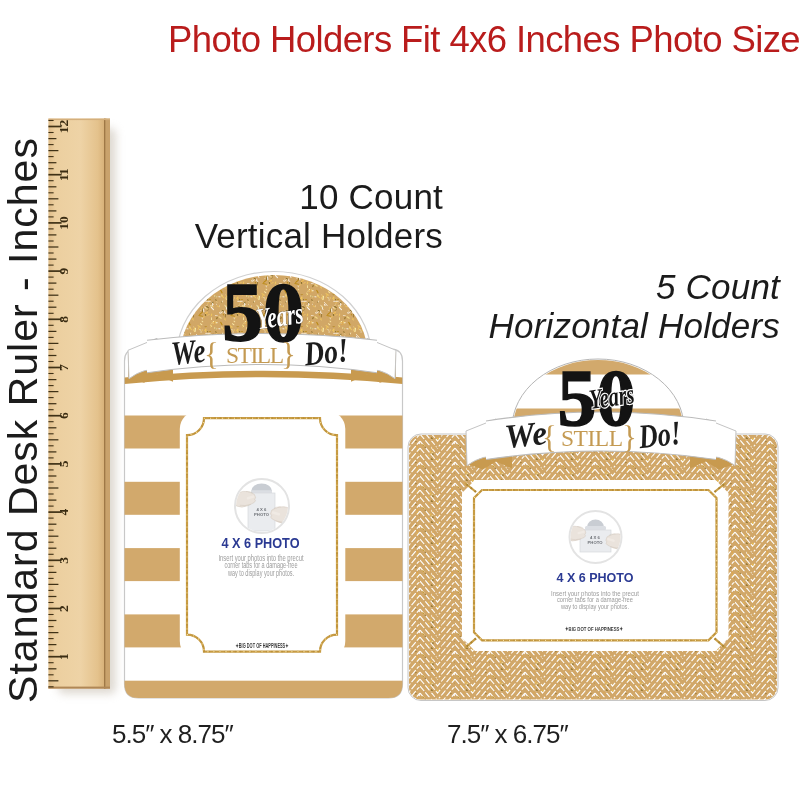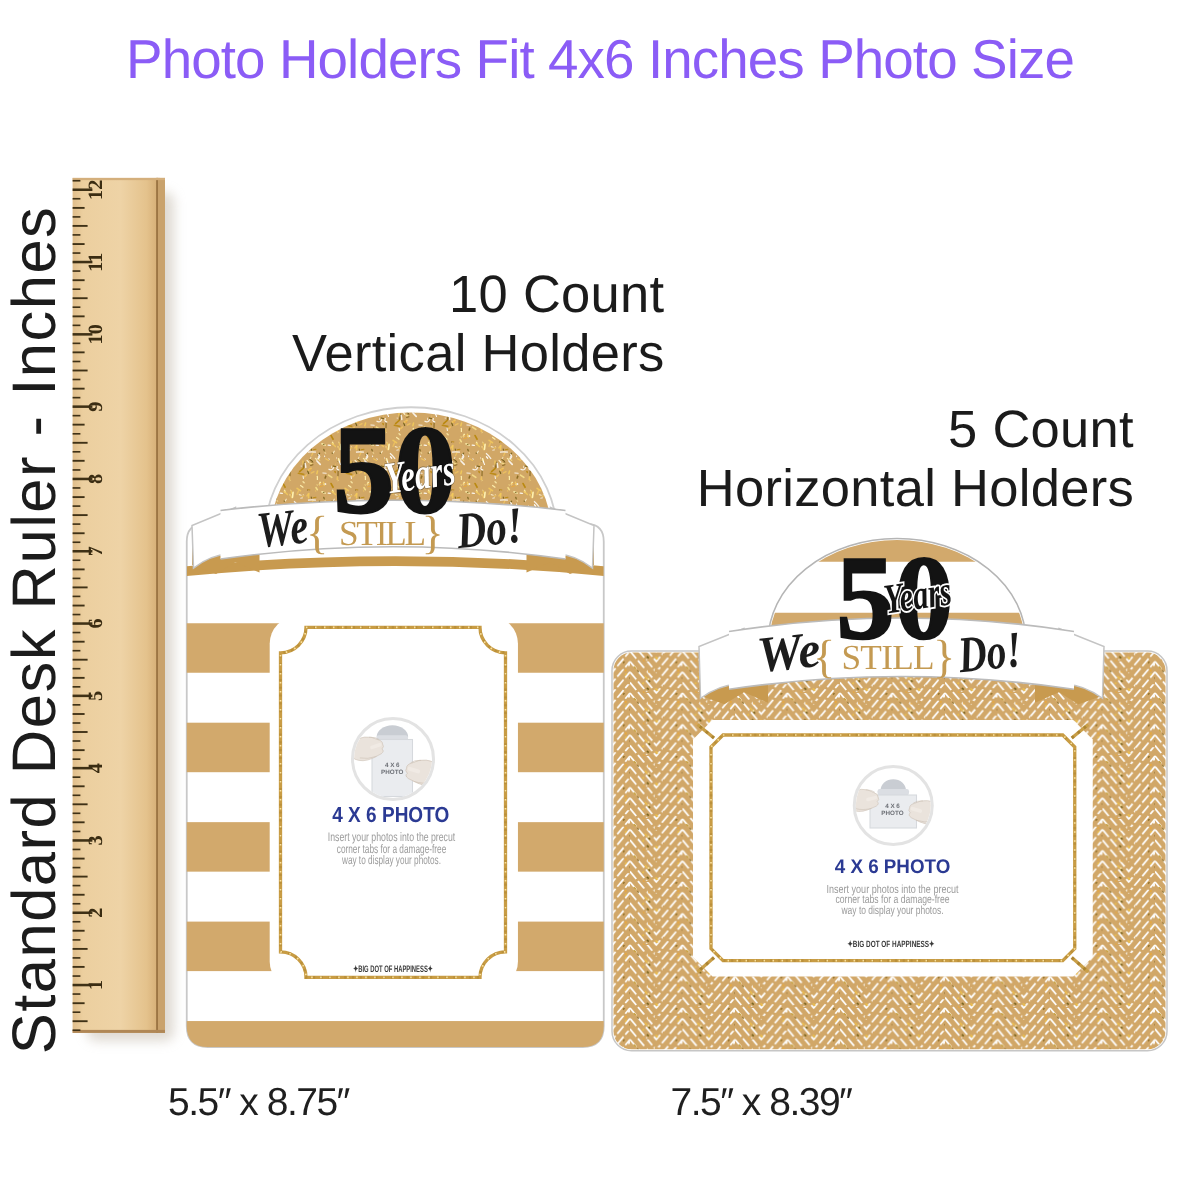--- a/index.html
+++ b/index.html
@@ -1,35 +1,35 @@
 <!DOCTYPE html>
 <html><head><meta charset="utf-8">
 <style>
 html,body{margin:0;padding:0;}
 body{width:800px;height:800px;background:#ffffff;position:relative;overflow:hidden;
      font-family:"Liberation Sans",sans-serif;}
 .abs{position:absolute;}
-#title{left:0;top:19px;width:800px;text-align:center;font-size:36.5px;color:#8b5cf6;
+#title{left:0;top:19px;width:800px;text-align:right;font-size:36.5px;color:#b91c1c;
        letter-spacing:-0.6px;font-weight:400;white-space:nowrap;}
 #ruler-label{left:23px;top:420px;transform:translate(-50%,-50%) rotate(-90deg);
   font-size:41px;color:#1c1c1c;white-space:nowrap;letter-spacing:1px;}
 .head{ text-align:right;font-size:35px;color:#1b1b1b;line-height:39px;letter-spacing:0.2px;}
 #head1{left:83px;top:177px;width:360px;}
-#head2{left:396px;top:267px;width:360px;}
+#head2{left:420px;top:267px;width:360px;font-style:italic;}
 .dim{ text-align:left;font-size:26px;color:#1f1f1f;letter-spacing:-1px;}
 #dim1{left:112px;top:719px;width:300px;}
 #dim2{left:447px;top:719px;width:300px;}
 </style></head>
 <body>
 <div class="abs" id="title">Photo Holders Fit 4x6 Inches Photo Size</div>
 <div class="abs" id="ruler-label">Standard Desk Ruler - Inches</div>
 <div class="abs head" id="head1">10 Count<br>Vertical Holders</div>
 <div class="abs head" id="head2">5 Count<br>Horizontal Holders</div>
 <div class="abs dim" id="dim1">5.5″ x 8.75″</div>
-<div class="abs dim" id="dim2">7.5″ x 8.39″</div>
+<div class="abs dim" id="dim2">7.5″ x 6.75″</div>
 <svg class="abs" style="left:0;top:0" width="800" height="800" viewBox="0 0 800 800">
     <defs>
       <pattern id="glit" width="32" height="32" patternUnits="userSpaceOnUse">
         <rect width="32" height="32" fill="#d1a766"></rect>
         <rect x="14.5" y="17.9" width="2.9" height="0.7" rx="0.4" fill="#6e5a14" opacity="0.97" transform="rotate(34 14.5 17.9)"></rect>
         <rect x="15.2" y="19.6" width="1.9" height="0.5" rx="0.2" fill="#8a6a22" opacity="0.86" transform="rotate(16 15.2 19.6)"></rect>
         <rect x="22.2" y="1.3" width="2.5" height="1.1" rx="0.5" fill="#fff2b0" opacity="0.93" transform="rotate(111 22.2 1.3)"></rect>
         <rect x="0.5" y="16.9" width="1.7" height="0.4" rx="0.2" fill="#ffffff" opacity="0.98" transform="rotate(108 0.5 16.9)"></rect>
         <rect x="10.4" y="18.9" width="2.8" height="0.8" rx="0.4" fill="#f3cb5a" opacity="0.93" transform="rotate(90 10.4 18.9)"></rect>
         <rect x="14.6" y="8.9" width="3.0" height="1.1" rx="0.6" fill="#efc25e" opacity="0.97" transform="rotate(127 14.6 8.9)"></rect>

